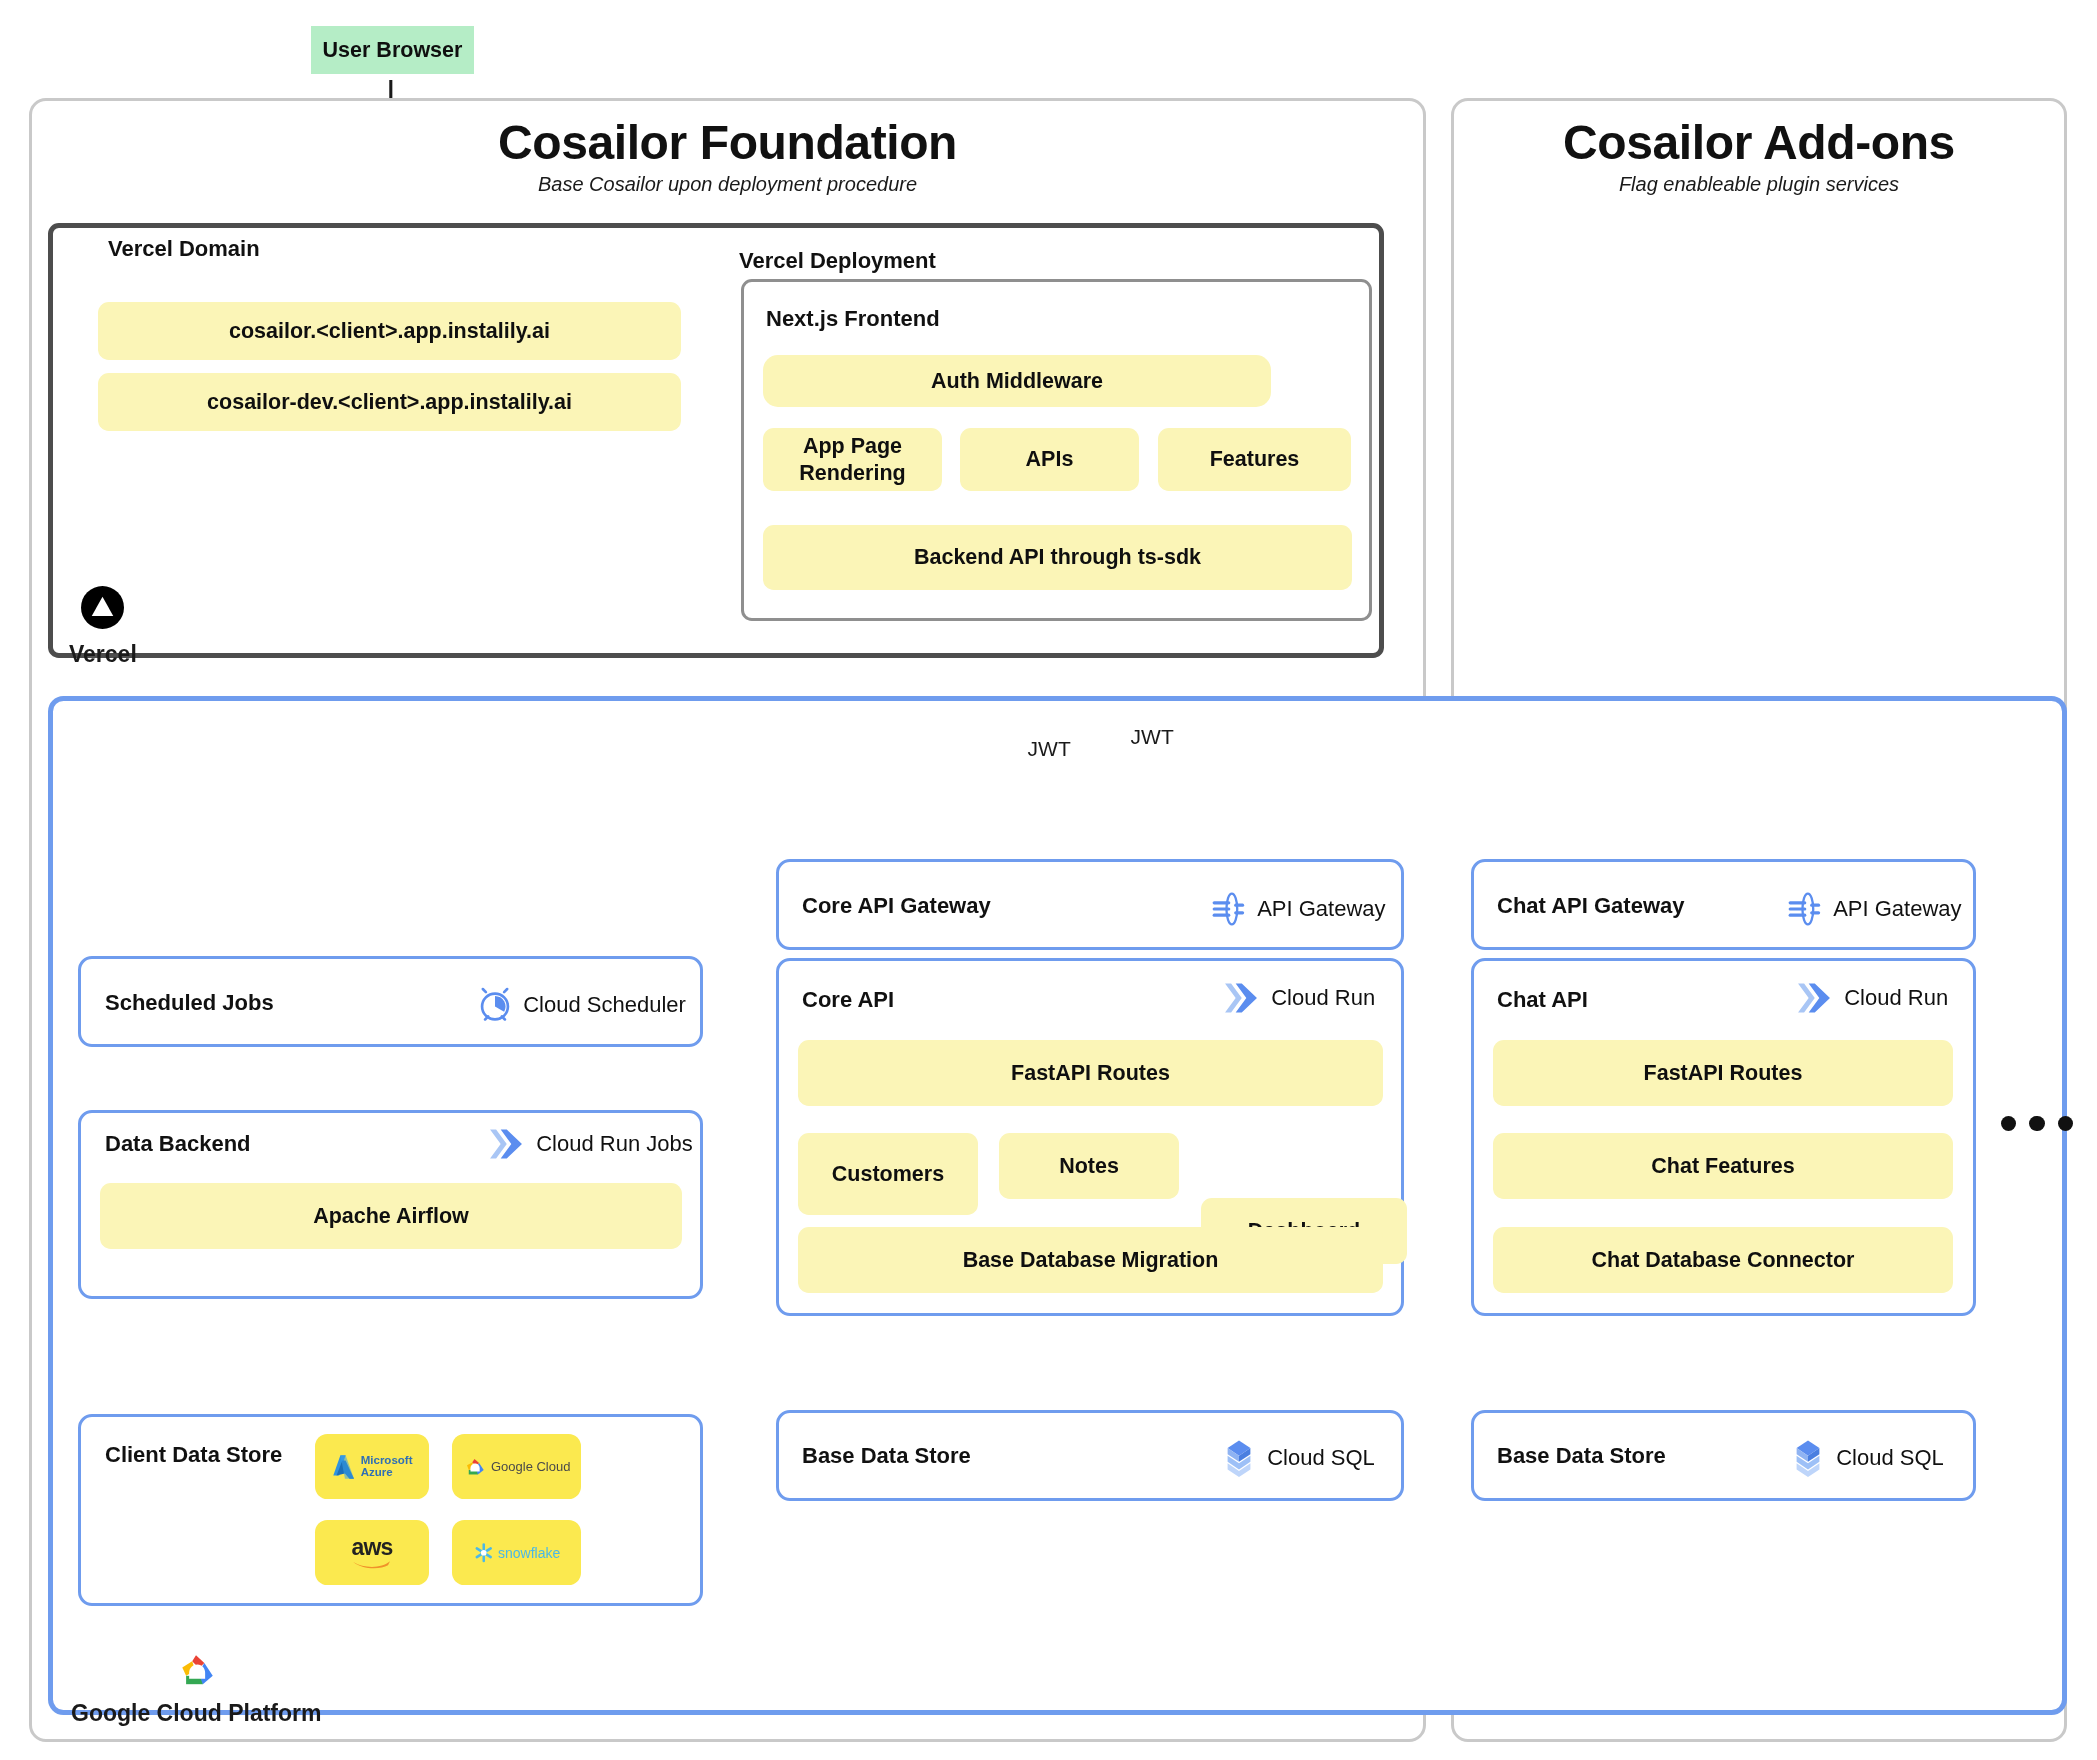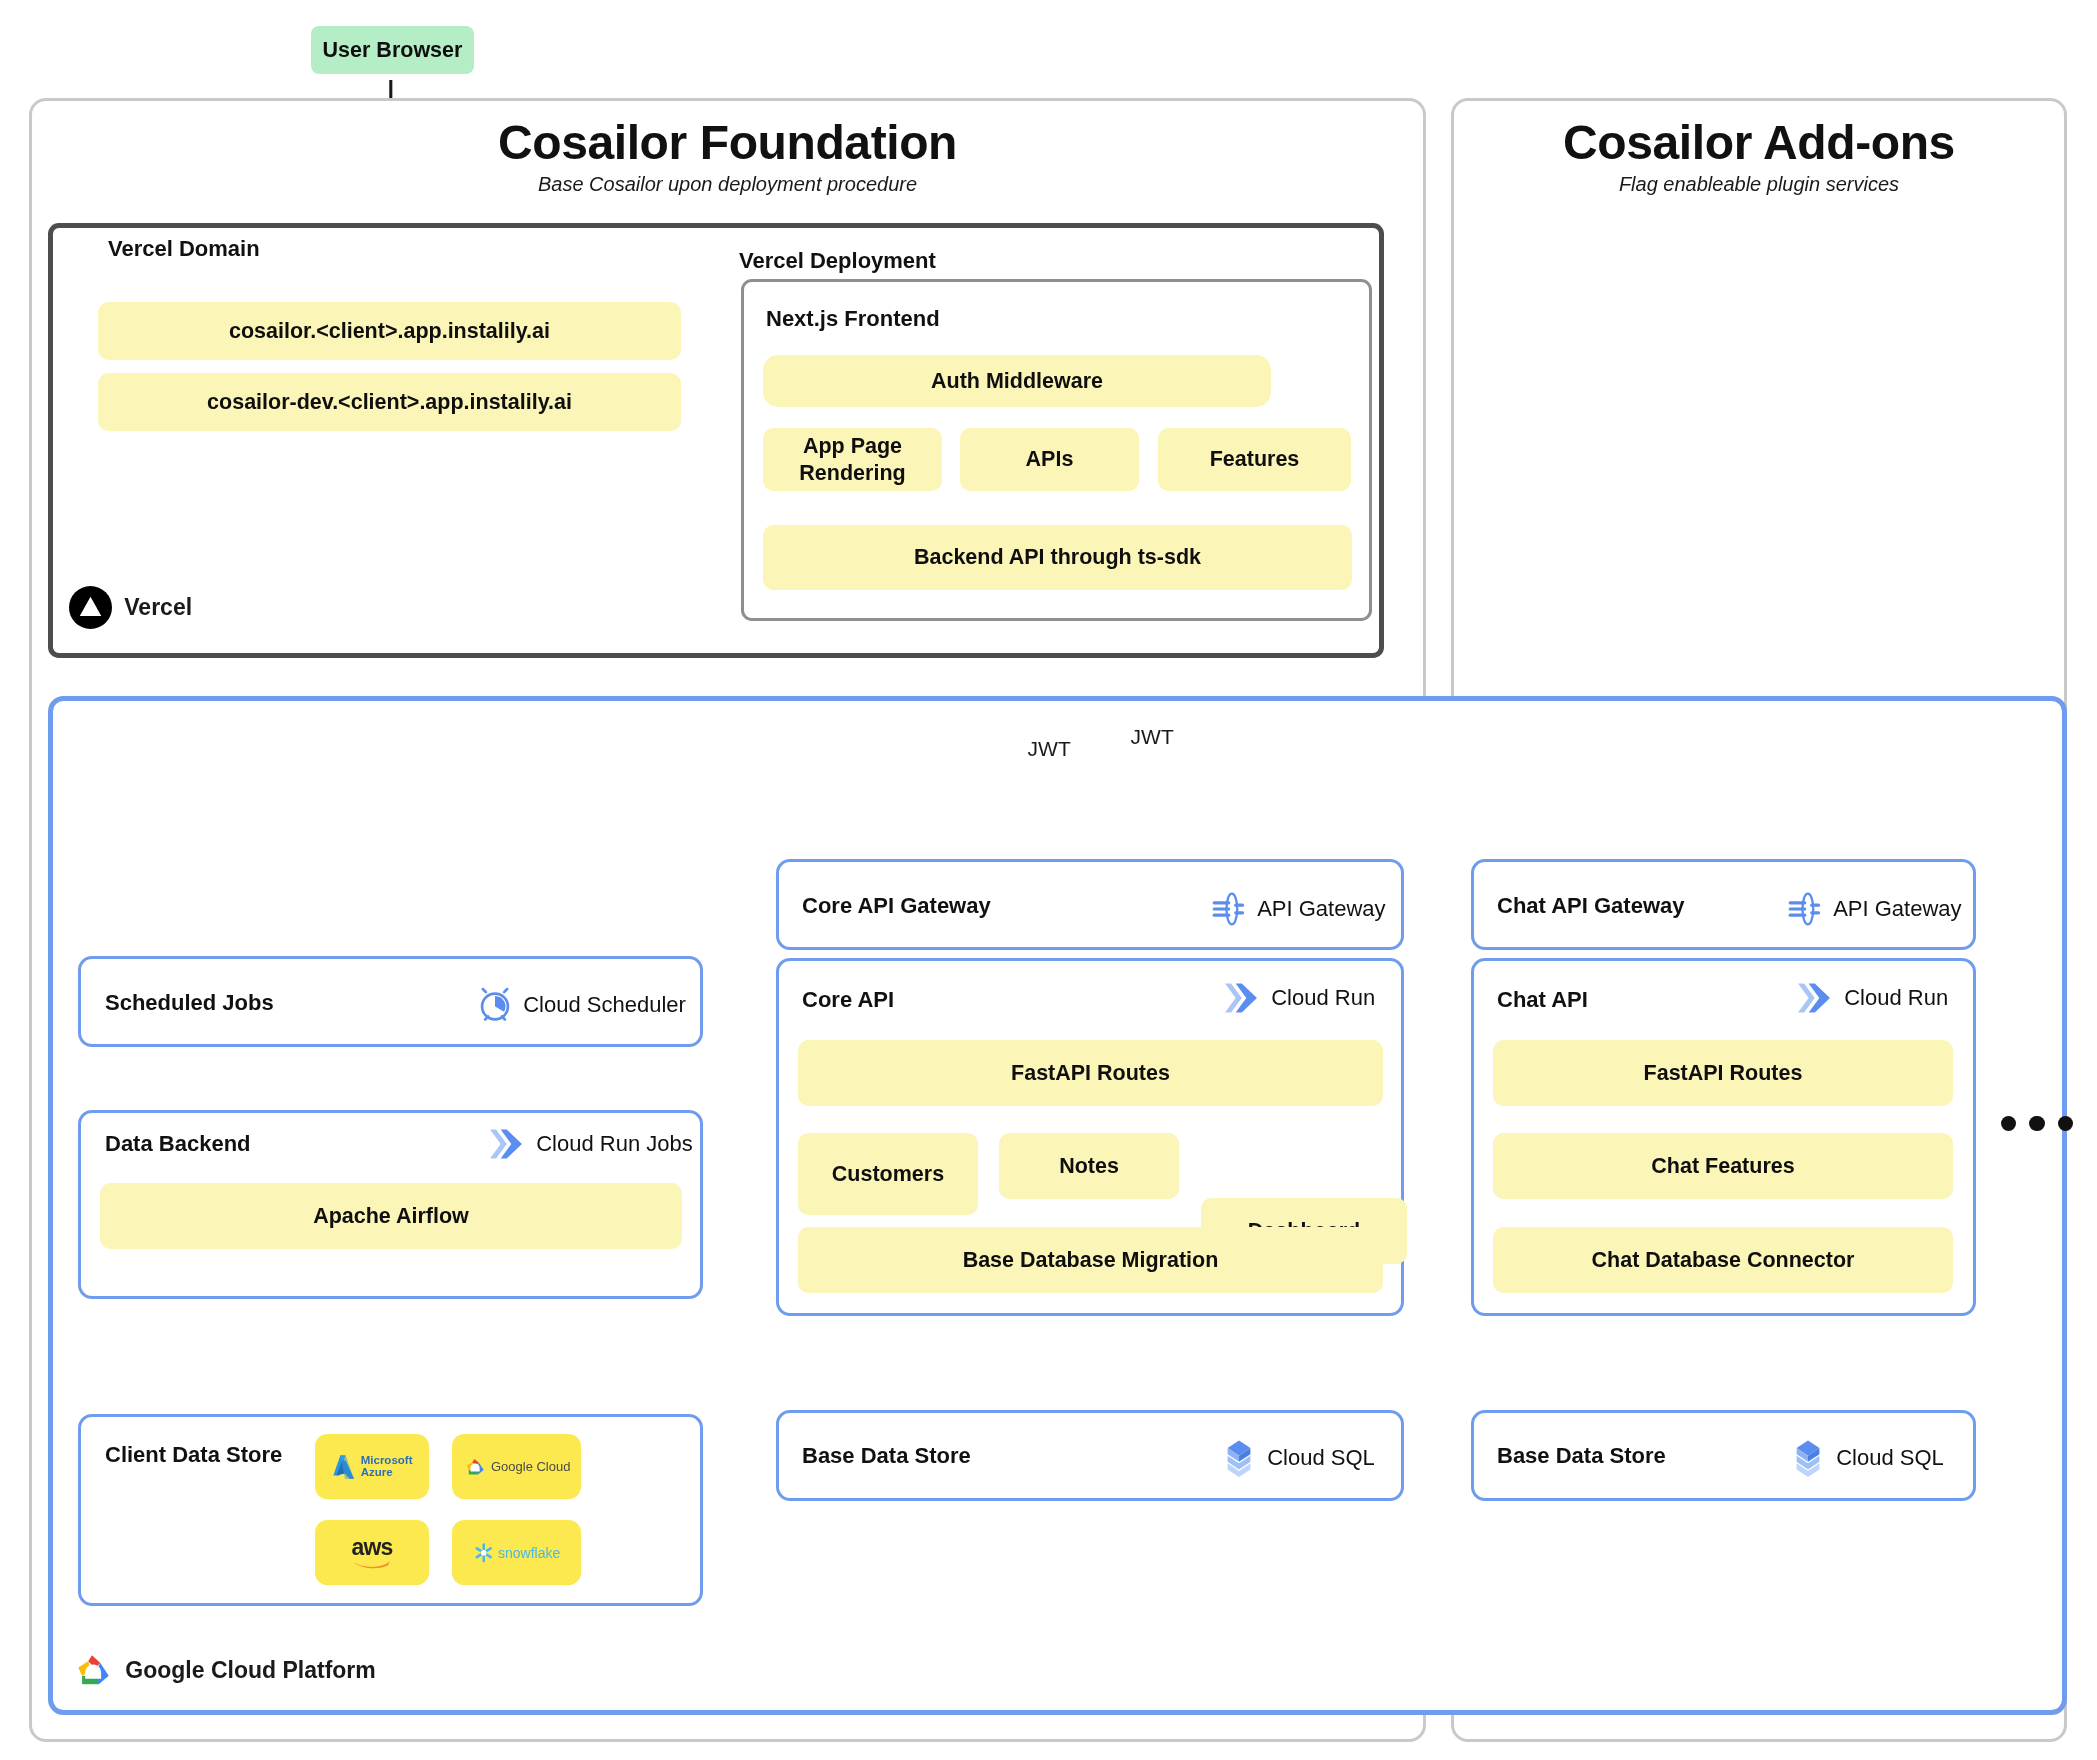--- a/index.html
+++ b/index.html
@@ -77,21 +77,21 @@
     justify-content:center;
     text-align:center;
     font-weight:bold;
     font-size:21.5px;
     color:#0f0f0f;
     line-height:1.22;
     padding:0 6.2px;
   }
   .gnode{
     background:#b5edc6;
-    border-radius:8px;
+    border-radius:0;
     display:flex;
     align-items:center;
     justify-content:center;
     font-weight:bold;
     font-size:21.5px;
     color:#0f0f0f;
   }
   .logo-tile{
     background:#fbe94f;
     border-radius:12.3px;
@@ -109,20 +109,21 @@
   }
   .svc-text{
     font-weight:normal;
     font-size:22px;
     color:#111111;
   }
   .footer-badge{
     display:flex;
     align-items:center;
     gap:12.3px;
+    flex-direction:column;
   }
   .footer-text{
     font-weight:bold;
     font-size:23px;
     color:#1a1a1a;
   }
 
   .edge-label{
     font-size:21px;
     color:#1a1a1a;

